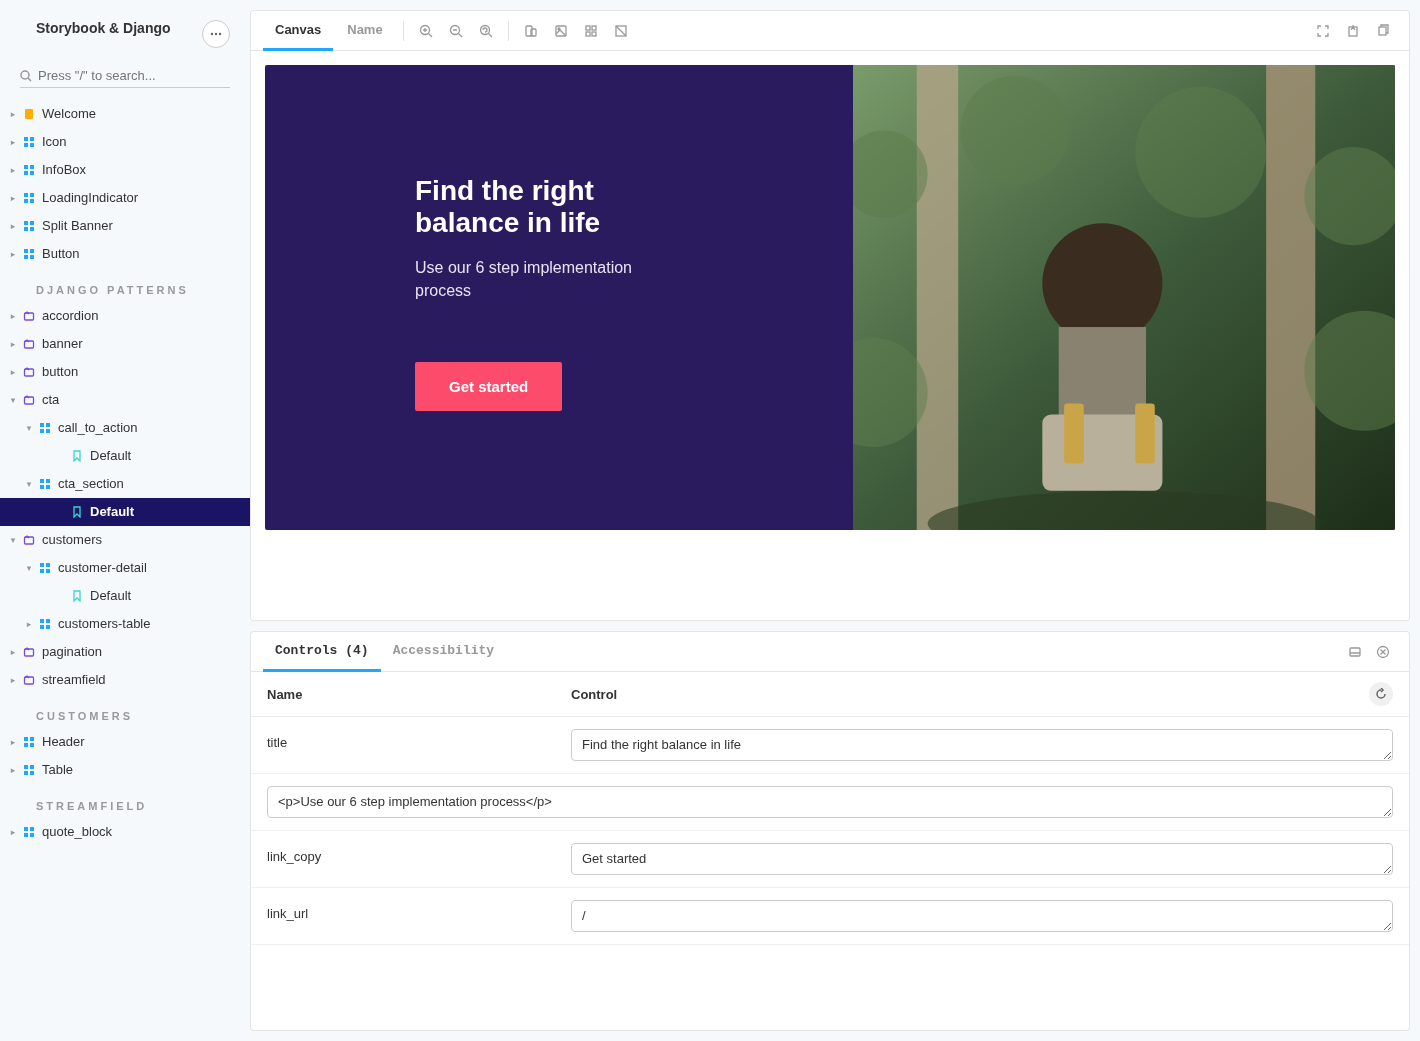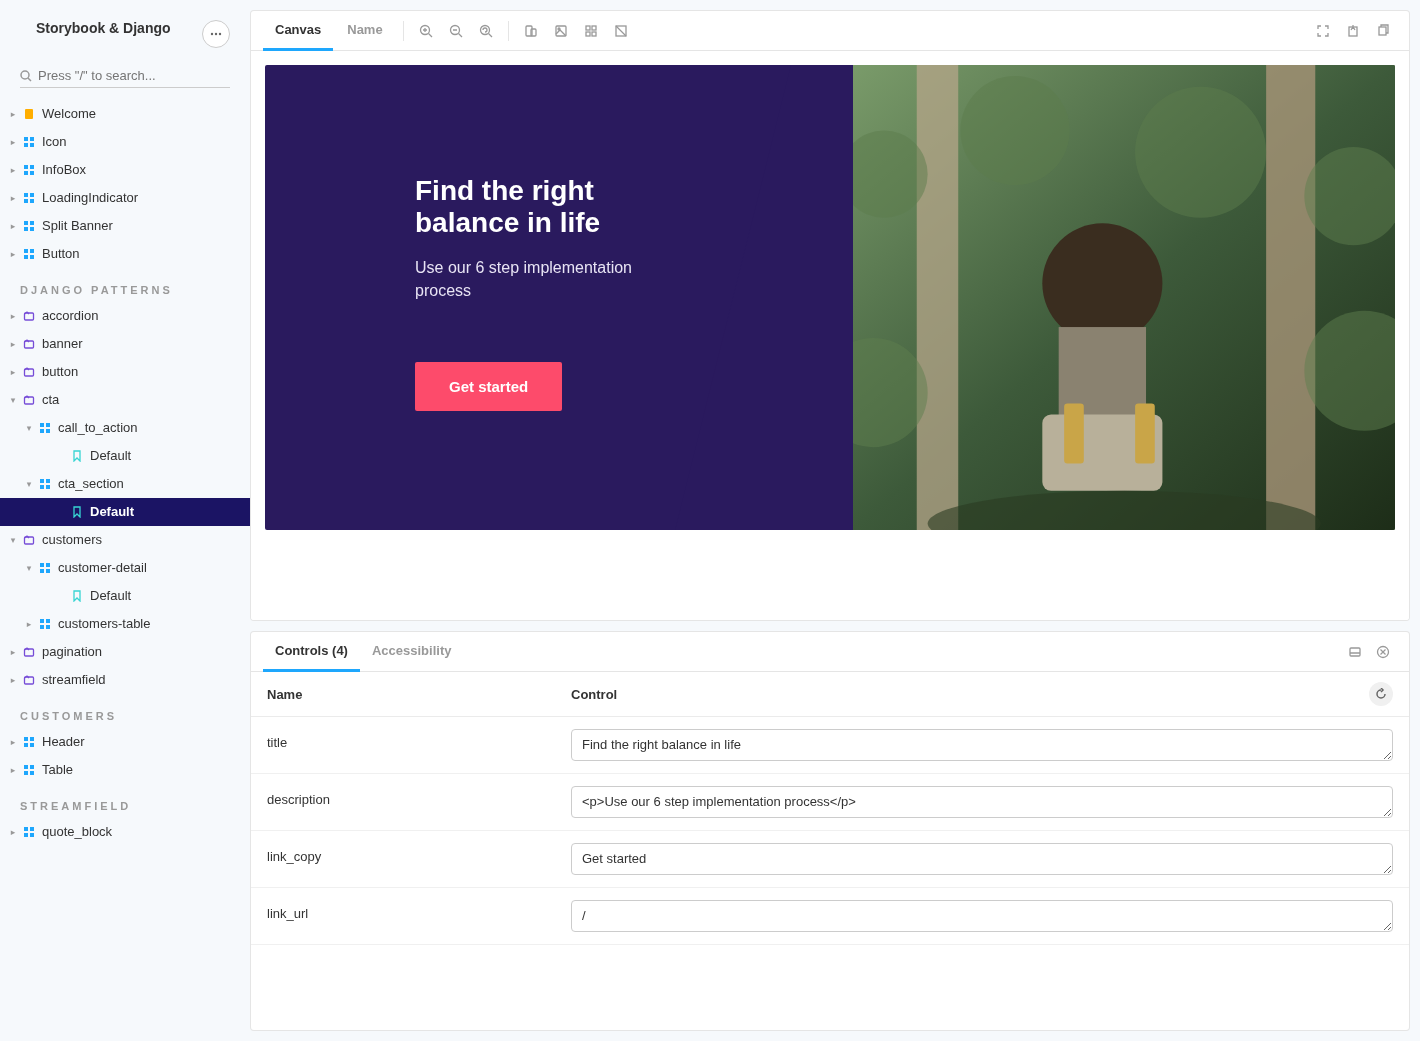--- a/index.html
+++ b/index.html
@@ -6,21 +6,21 @@
 body { font-family: -apple-system, BlinkMacSystemFont, "Segoe UI", Helvetica, Arial, sans-serif; font-size: 13px; color: #333; background: #f6f9fc; overflow: hidden; }
 .app { display: flex; height: 100vh; }
 .sidebar { width: 250px; background: #f6f9fc; padding: 20px 0 0 0; overflow-y: auto; flex-shrink: 0; }
 .sidebar-header { display: flex; align-items: flex-start; justify-content: space-between; padding: 0 20px 16px 36px; }
 .app-title { font-size: 14px; font-weight: 700; color: #333; }
 .menu-button { width: 28px; height: 28px; border-radius: 50%; border: 1px solid #ccc; background: #fff; display: flex; align-items: center; justify-content: center; cursor: pointer; color: #666; font-size: 14px; }
 .search-wrap { padding: 0 20px 12px 20px; }
 .search-box { display: flex; align-items: center; border-bottom: 1px solid #ccc; padding: 4px 0; color: #999; }
 .search-box svg { margin-right: 6px; flex-shrink: 0; }
 .search-input { border: none; background: transparent; outline: none; font-size: 13px; color: #666; width: 100%; }
-.nav-section-header { padding: 16px 20px 6px 20px; font-size: 11px; font-weight: 700; letter-spacing: 3px; color: #999; text-transform: uppercase; }
+.nav-section-header { padding: 16px 20px 6px 36px; font-size: 11px; font-weight: 700; letter-spacing: 3px; color: #999; text-transform: uppercase; }
 .nav-item { display: flex; align-items: center; padding: 4px 8px 4px 0; cursor: pointer; color: #333; font-size: 13px; line-height: 20px; }
 .nav-item.selected { background: #1b1464; color: #fff; }
 .nav-item.selected .nav-label { font-weight: 700; }
 .nav-caret { width: 10px; display: inline-flex; justify-content: center; color: #999; font-size: 9px; }
 .nav-item.selected .nav-caret { color: #fff; }
 .nav-icon { width: 14px; height: 14px; margin: 0 6px 0 4px; display: inline-flex; align-items: center; justify-content: center; flex-shrink: 0; }
 .ic-doc { color: #ffae00; }
 .ic-component { color: #1ea7fd; }
 .ic-folder { color: #774dd7; }
 .ic-story { color: #37d5d3; }
@@ -41,21 +41,21 @@
 .canvas-area { flex: 1; overflow: auto; padding: 14px; background: #fff; }
 .cta-block { display: flex; min-height: 426px; position: relative; overflow: hidden; border-radius: 2px; }
 .cta-left { background: #2a1a5e; color: #fff; width: 52%; padding: 110px 0 0 150px; position: relative; }
 .cta-left::after { content: ""; position: absolute; top: 0; right: -120px; width: 240px; height: 100%; background: #2a1a5e; transform: skewX(-14deg); }
 .cta-title { font-size: 28px; font-weight: 700; line-height: 1.15; max-width: 260px; position: relative; z-index: 2; }
 .cta-desc { margin-top: 18px; font-size: 16px; max-width: 240px; line-height: 1.4; position: relative; z-index: 2; color: #e8e4f4; }
 .cta-btn { margin-top: 60px; display: inline-block; background: #fd4b6b; color: #fff; font-weight: 700; font-size: 15px; padding: 16px 34px; border-radius: 2px; position: relative; z-index: 2; }
 .cta-right { flex: 1; background: linear-gradient(135deg, #6b8e5a 0%, #3d5a3a 40%, #2d4028 100%); position: relative; overflow: hidden; }
 .forest-svg { width: 100%; height: 100%; }
 .addon-panel { margin-top: 10px; height: 400px; }
-.addon-tabs { display: flex; align-items: center; height: 40px; border-bottom: 1px solid rgba(0,0,0,0.1); padding: 0 12px; }
+.addon-tabs { display: flex; align-items: center; height: 40px; border-bottom: 1px solid rgba(0,0,0,0.1); padding: 0 12px; font-family: Liberation Mono, monospace; }
 .controls-body { overflow-y: auto; flex: 1; }
 .ctrl-header-row { display: flex; padding: 10px 16px; font-size: 13px; font-weight: 700; color: #333; border-bottom: 1px solid rgba(0,0,0,0.08); align-items: center; }
 .ctrl-name-col { width: 304px; flex-shrink: 0; }
 .ctrl-val-col { flex: 1; display: flex; align-items: center; }
 .ctrl-row { display: flex; padding: 12px 16px; border-bottom: 1px solid rgba(0,0,0,0.06); align-items: flex-start; }
 .ctrl-row .ctrl-name-col { font-weight: 400; padding-top: 6px; }
 .ctrl-input { width: 100%; padding: 7px 10px; border: 1px solid #ccc; border-radius: 4px; font-size: 13px; color: #333; background: #fff; resize: vertical; font-family: inherit; min-height: 32px; }
 .reset-btn { width: 24px; height: 24px; border-radius: 12px; background: #f0f0f0; display: flex; align-items: center; justify-content: center; color: #666; cursor: pointer; margin-left: auto; }
 </style>
 </head>
@@ -491,21 +491,20 @@
           </div>
         </div>
         <div id="ctrl-rows">
             <div class="ctrl-row">
               <div class="ctrl-name-col">title</div>
               <div class="ctrl-val-col">
                 <textarea class="ctrl-input" rows="1" style="">Find the right balance in life</textarea>
               </div>
             </div>
             <div class="ctrl-row">
-              <div class="ctrl-name-col">description</div>
               <div class="ctrl-val-col">
                 <textarea class="ctrl-input" rows="1" style="">&lt;p&gt;Use our 6 step implementation process&lt;/p&gt;</textarea>
               </div>
             </div>
             <div class="ctrl-row">
               <div class="ctrl-name-col">link_copy</div>
               <div class="ctrl-val-col">
                 <textarea class="ctrl-input" rows="1" style="">Get started</textarea>
               </div>
             </div>

